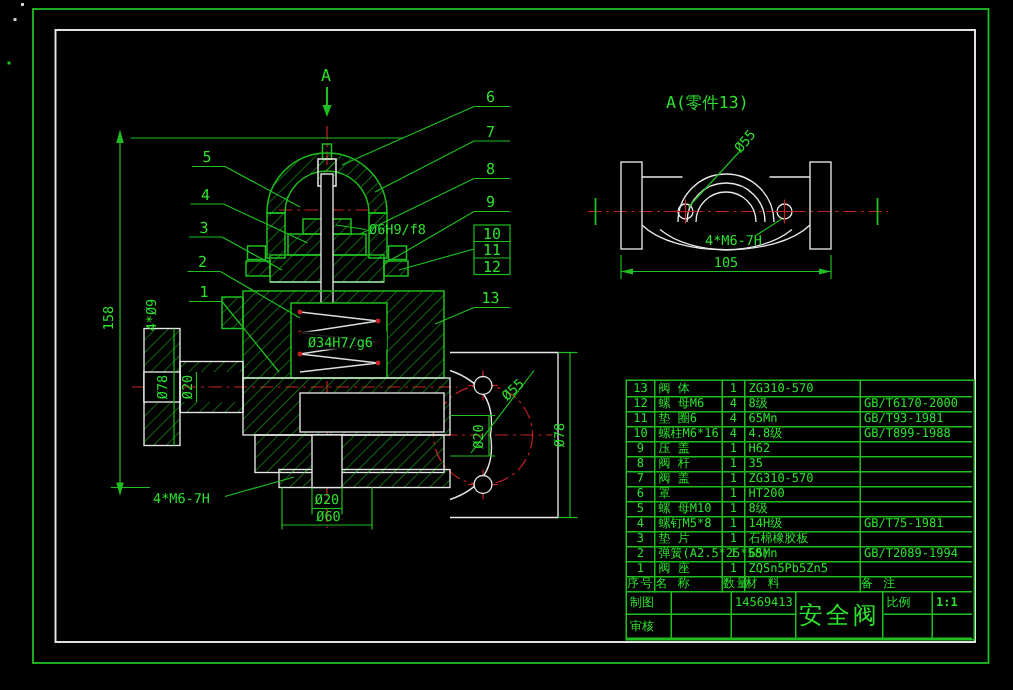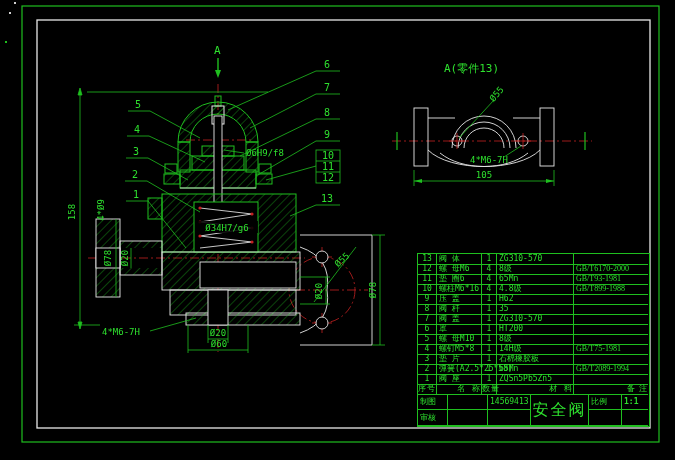--- a/index.html
+++ b/index.html
@@ -7,23 +7,23 @@
          font-family:"DejaVu Sans Mono",monospace;}
   svg text{font-family:"DejaVu Sans Mono",monospace;}
   .mark{position:absolute;width:2px;height:2px;background:#cfcfcf;}
   .mark.g{background:#1fbf1f;}
   
   .bom{position:absolute;left:417px;top:253px;width:233px;color:#2ee02e;
        border:1px solid #1fbf1f;box-sizing:border-box;font-size:8px;}
   .brow{display:grid;grid-template-columns:19px 45px 15px 77px 74px;height:10px;line-height:10px;}
   .brow .c{border-right:1px solid #1fbf1f;border-bottom:1px solid #1fbf1f;
            padding-left:2px;white-space:nowrap;overflow:visible;box-sizing:border-box;}
-  .brow .c:last-child{border-right:none;font-family:Liberation Serif, serif;}
+  .brow .c:last-child{border-right:none;}
   .c.num,.c.qty{text-align:center;padding-left:0;}
-  .bhead .c{text-align:right;padding-left:0;letter-spacing:1px;}
+  .bhead .c{text-align:left;padding-left:0;letter-spacing:1px;}
   .tb{display:grid;grid-template-columns:30px 40px 43px 58px 33px 26px;grid-auto-rows:16px;}
   .tb .c{border-right:1px solid #1fbf1f;border-bottom:1px solid #1fbf1f;
          box-sizing:border-box;line-height:16px;padding-left:2px;white-space:nowrap;overflow:visible;}
   .tb .big{grid-column:4;grid-row:1/3;display:flex;align-items:center;justify-content:center;
            font-size:16px;letter-spacing:2px;padding-left:0;}
   .tb .last{border-right:none;font-weight:bold;}
 </style>
 </head>
 <body>
 

